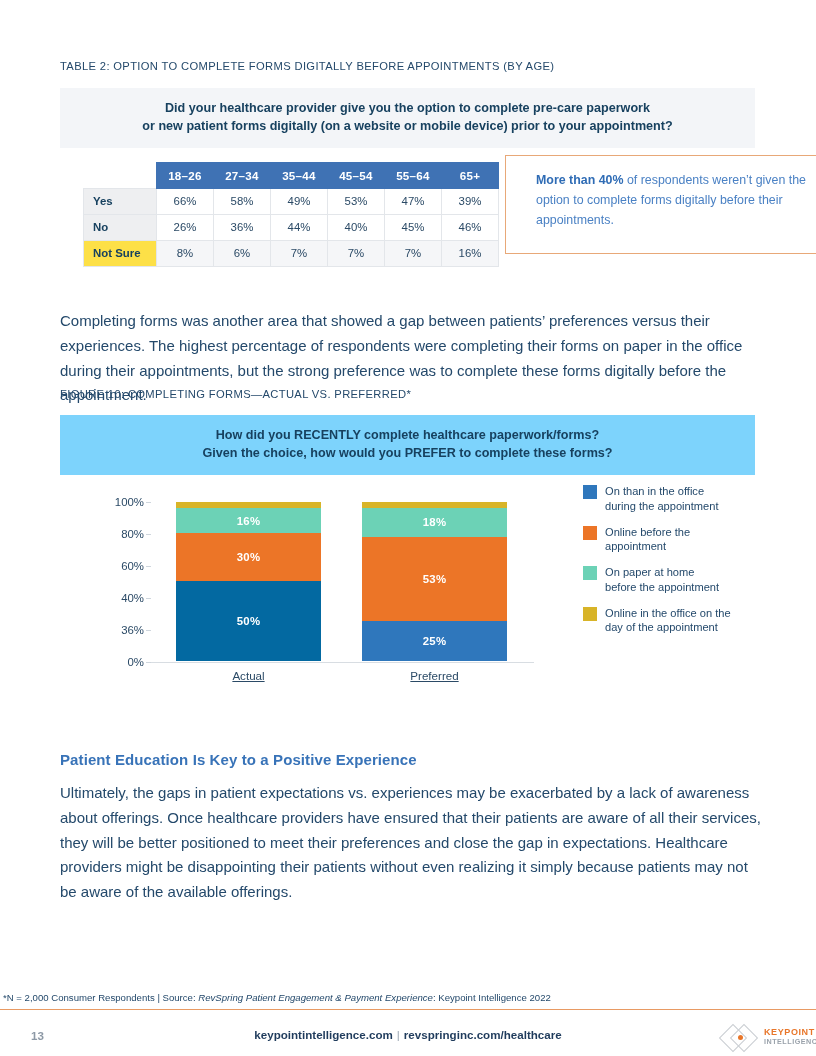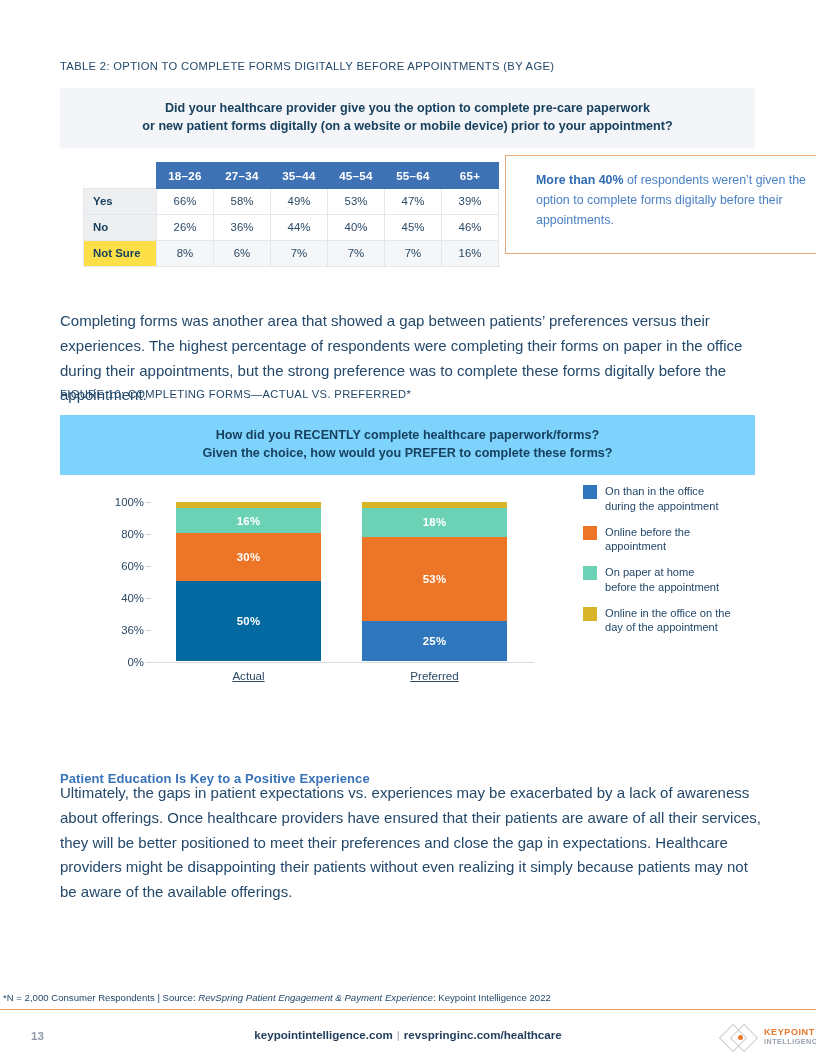--- a/index.html
+++ b/index.html
@@ -163,23 +163,22 @@
 
   
   #legend { position:absolute; left:583px; top:484px; width:175px; }
   .legend-row { display:flex; margin-bottom:11px; }
   .swatch { width:14px; height:14px; flex:0 0 14px; margin-right:8px; margin-top:1px; }
   .legend-text { font-size:11.1px; line-height:1.33; color:#24496b; }
 
   
   #section-heading {
     position:absolute; left:60px; top:751px;
-    font-size:13px; font-weight:bold; color:#3873b8;
+    font-size:15px; font-weight:bold; color:#3873b8;
     letter-spacing:0.1px;
-    margin-top:20px;
   }
 
   
   #footnote-rule {
     position:absolute; left:0; top:1009px; width:816px; height:1px;
     background:#e89a63;
   }
   #footnote {
     position:absolute; left:3px; top:992px;
     font-size:9.6px; color:#24496b; white-space:nowrap;

